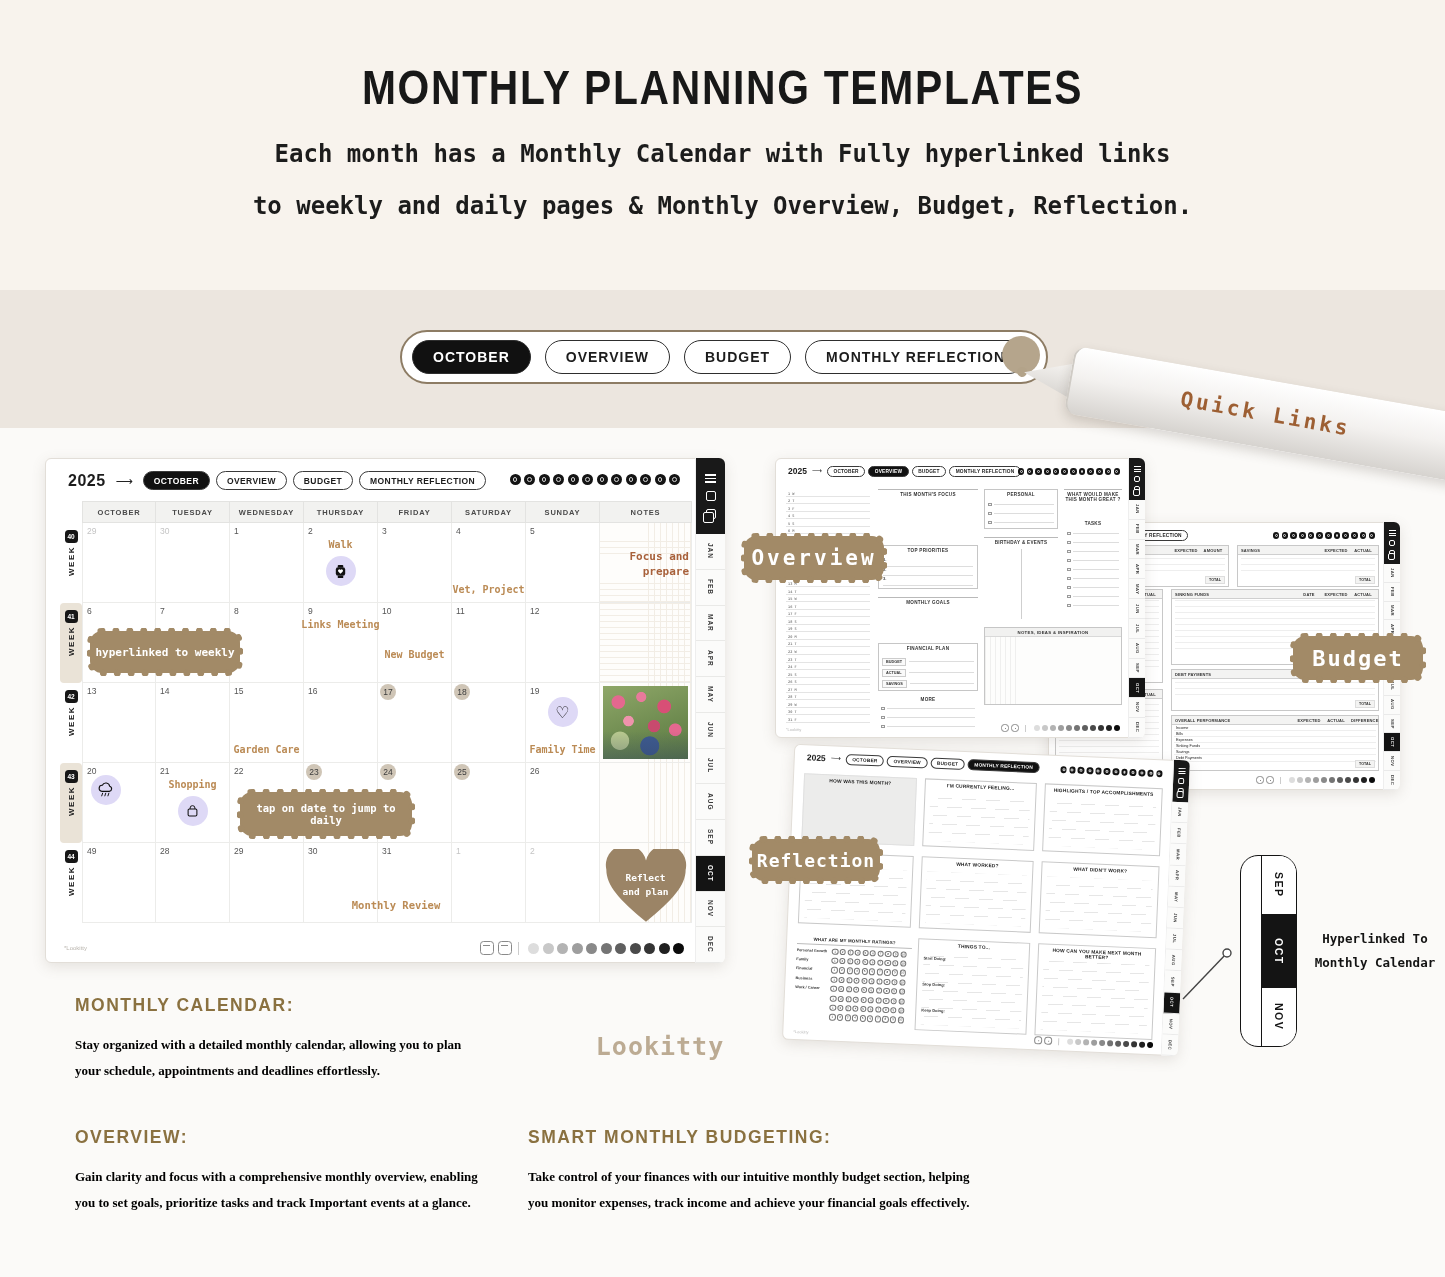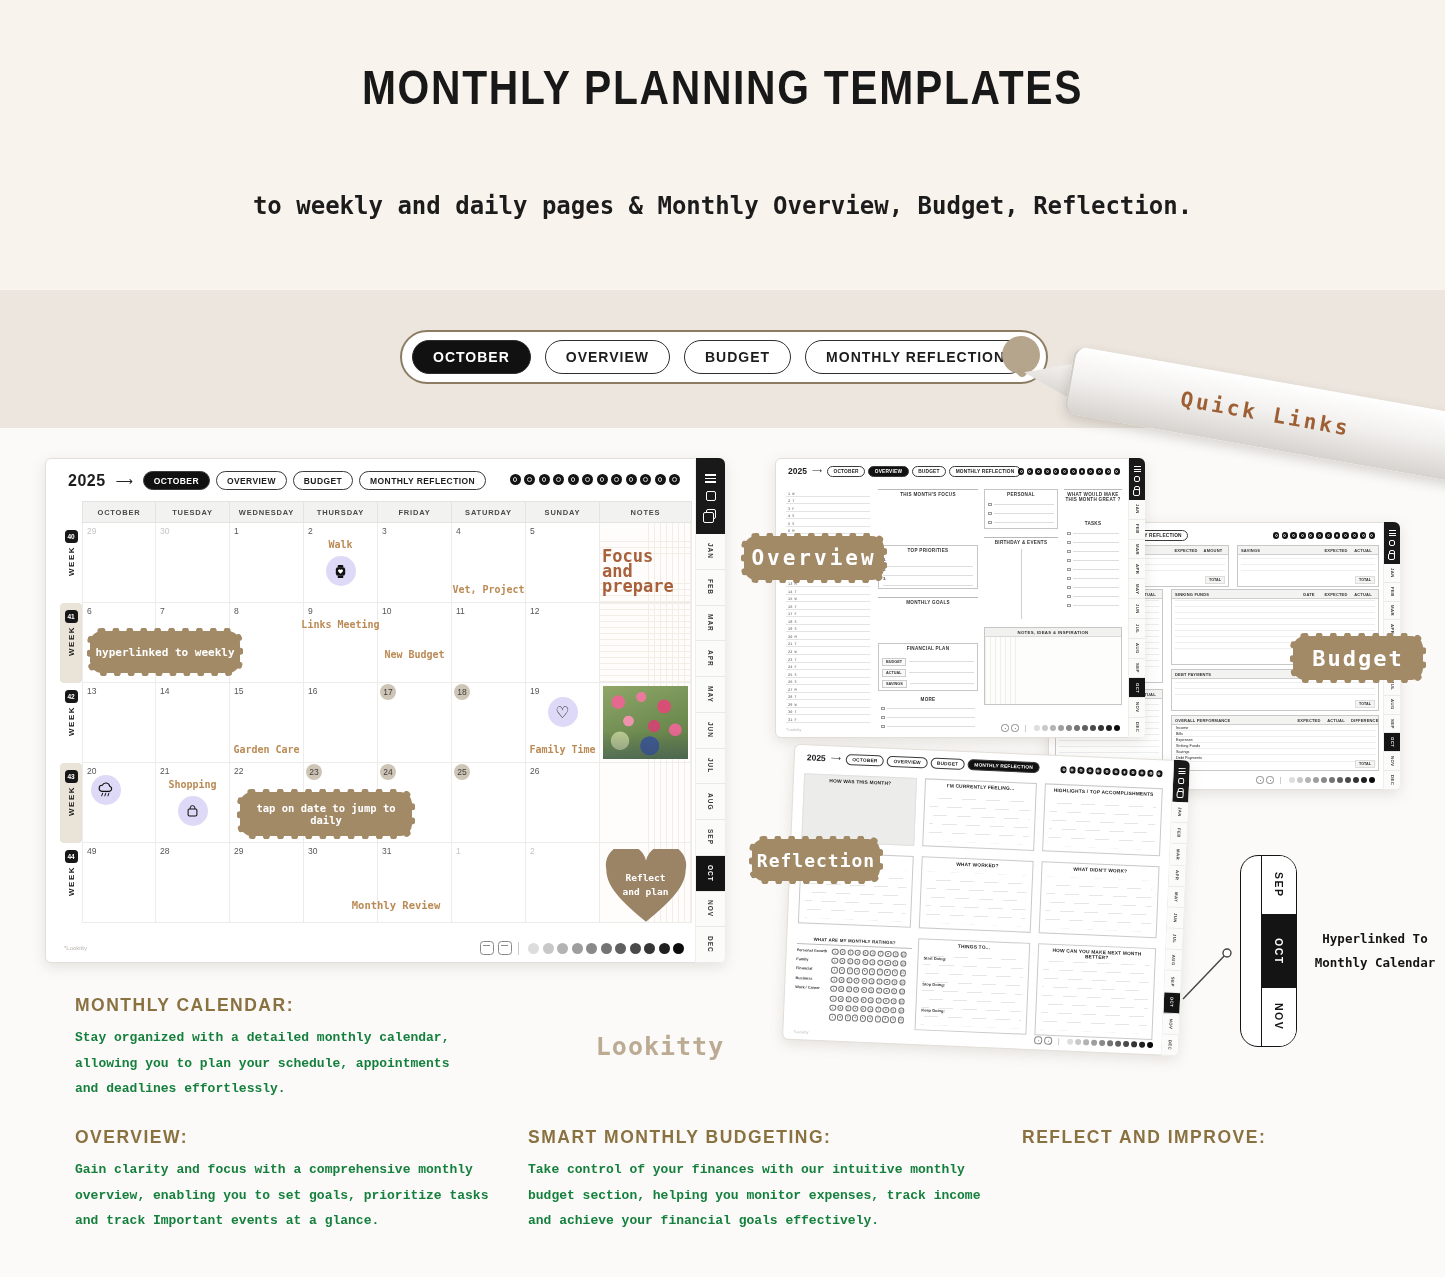--- a/index.html
+++ b/index.html
@@ -95,22 +95,22 @@
     justify-content:center;top:1px;left:2px;color:#3c3c3c;}
   .ev{position:absolute;left:-10px;right:-10px;text-align:center;font-family:"DejaVu Sans Mono",monospace;
     font-weight:700;font-size:10px;color:#bb8b55;z-index:3;}
   .ev-top{top:16px;} .ev-mid{top:46px;} .ev-bottom{bottom:7px;}
   .icircle{position:absolute;width:30px;height:30px;border-radius:50%;background:#ded9f6;
     display:flex;align-items:center;justify-content:center;z-index:2;}
   .ic-center{left:50%;top:33px;transform:translateX(-50%);}
   .ic-top{left:50%;top:14px;transform:translateX(-50%);}
   .ic-left{left:8px;top:12px;}
   .txticon{font-family:"DejaVu Sans",sans-serif;font-weight:700;font-size:16px;color:#111;}
-  .note-text{position:absolute;left:2px;right:2px;top:26px;text-align:left;font-family:"DejaVu Sans Mono",monospace;
-    font-weight:700;font-size:17px;color:#a8613b;white-space:pre-line;line-height:15px;z-index:2;}
+  .note-text{position:absolute;left:2px;right:2px;top:26px;text-align:right;font-family:"DejaVu Sans Mono",monospace;
+    font-weight:700;font-size:11px;color:#a8613b;white-space:pre-line;line-height:15px;z-index:2;}
   .photo{position:absolute;inset:3px;
     background:
       linear-gradient(180deg,rgba(70,90,40,0) 62%,rgba(45,65,100,.35) 100%),
       radial-gradient(circle at 18% 22%,#e4688f 0 7%,transparent 8%),
       radial-gradient(circle at 45% 15%,#e87a9b 0 6%,transparent 7%),
       radial-gradient(circle at 72% 28%,#d84f76 0 8%,transparent 9%),
       radial-gradient(circle at 30% 48%,#ef93ac 0 7%,transparent 8%),
       radial-gradient(circle at 60% 55%,#c84a6e 0 9%,transparent 10%),
       radial-gradient(circle at 85% 60%,#e4688f 0 7%,transparent 8%),
       radial-gradient(circle at 20% 75%,#b9c98f 0 10%,transparent 11%),
@@ -208,35 +208,36 @@
   #tz-caption{position:absolute;left:1300px;top:927px;width:150px;text-align:center;
     font-family:"DejaVu Sans Mono",monospace;font-weight:700;font-size:12.5px;line-height:24px;
     color:#141414;white-space:pre-line;z-index:5;}
   #connector{position:absolute;left:1178px;top:944px;width:64px;height:62px;z-index:4;}
 
   
   #brand{position:absolute;left:520px;top:1032px;width:280px;text-align:center;
     font-family:"DejaVu Sans Mono",monospace;font-weight:700;font-size:25px;letter-spacing:1px;color:#bcab93;}
   .feature{position:absolute;}
   .f-head{font-weight:800;font-size:17.5px;letter-spacing:1.5px;color:#8a7140;}
-  .f-body{margin-top:9px;font-family:Liberation Mono, monospace;font-weight:700;font-size:13px;
-    line-height:25.5px;color:#15803d;}
+  .f-body{margin-top:16px;font-family:Liberation Serif, serif;font-weight:700;font-size:13px;
+    line-height:25.5px;color:#000000;}
   #f1{left:75px;top:995px;width:395px;}
   #f2{left:75px;top:1127px;width:425px;}
   #f3{left:528px;top:1127px;width:462px;}
   #f4{left:1022px;top:1127px;width:400px;}
 </style>
 </head>
 <body>
 
 <div id="stage">
   <div id="band-top"></div>
   <div id="band-mid"></div>
 
   <div id="page-title">MONTHLY PLANNING TEMPLATES</div>
+  <div id="sub1" class="subtitle">Each month has a Monthly Calendar with Fully hyperlinked links</div>
   <div id="sub2" class="subtitle">to weekly and daily pages &amp; Monthly Overview, Budget, Reflection.</div>
 
   <div id="quickbar" class="pills-lg">
       <span class="pill active">OCTOBER</span>
       <span class="pill">OVERVIEW</span>
       <span class="pill">BUDGET</span>
       <span class="pill">MONTHLY REFLECTION</span>
     </div>
   <div id="tan-circle"></div>
   <div id="pen">
@@ -1093,15 +1094,14 @@
   </div>
   <div id="f2" class="feature">
     <div class="f-head">OVERVIEW:</div>
     <div class="f-body">Gain clarity and focus with a comprehensive monthly overview, enabling you to set goals, prioritize tasks and track Important events at a glance.</div>
   </div>
   <div id="f3" class="feature">
     <div class="f-head">SMART MONTHLY BUDGETING:</div>
     <div class="f-body">Take control of your finances with our intuitive monthly budget section, helping you monitor expenses, track income and achieve your financial goals effectively.</div>
   </div>
   <div id="f4" class="feature">
-    <div class="f-head">REFLECT AND IMPROVE:</div>
   </div>
 </div>
 
 </body></html>

